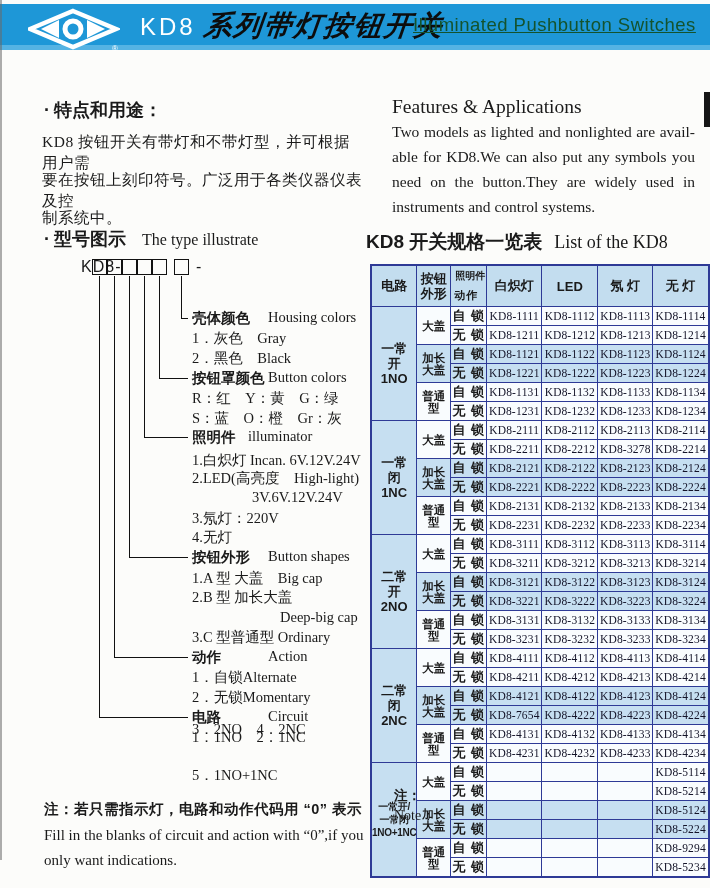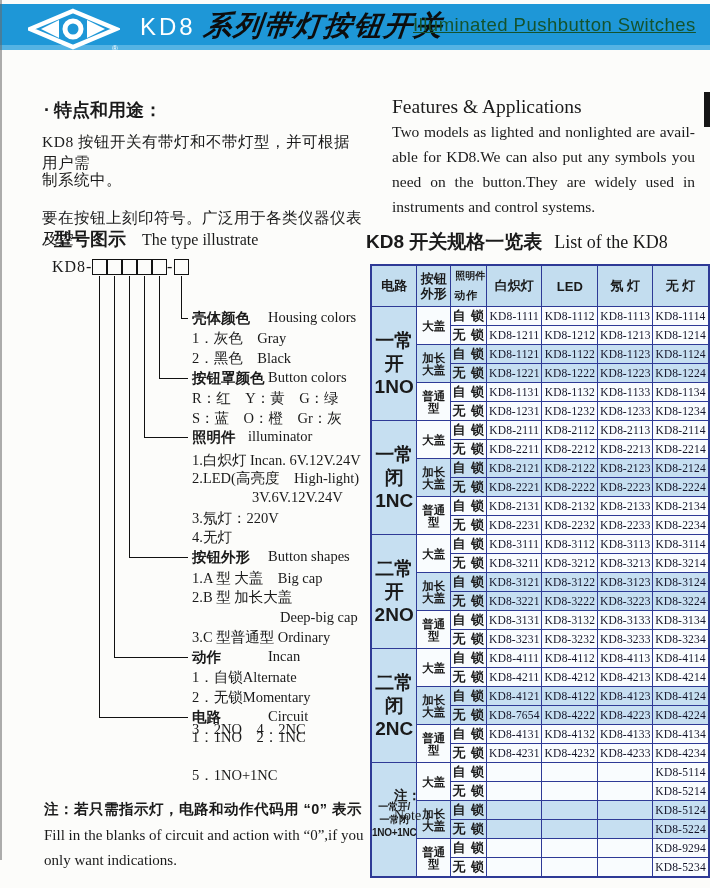--- a/index.html
+++ b/index.html
@@ -1,19 +1,19 @@
 <!DOCTYPE html>
 <html><head>
 <meta charset="utf-8">
 <style>
   html,body { margin:0; padding:0; }
   body { font-family:"Liberation Sans", sans-serif; color:#1a1a1a; }
   #page { position:relative; width:710px; height:888px; background:#fcfcfa; overflow:hidden; }
   .abs { position:absolute; }
-  .serif { font-family:Liberation Serif, serif; }
+  .serif { font-family:Liberation Sans, sans-serif;margin-left:29px; }
 
   
   .topbar { left:0; top:4px; width:710px; height:41px; background:#1e97d7; }
   .topbar-light { left:0; top:45px; width:710px; height:5px; background:#55b3e3; }
   .brand-model { left:140px; top:13px; color:#ffffff; font-size:24px; letter-spacing:3px; font-weight:500; }
   .title-zh { left:204px; top:7px; color:#0d0d0d; font-size:28px; font-weight:900; font-style:italic; letter-spacing:2px; transform:skewX(-6deg); }
   .title-en { left:413px; top:14px; color:#14532d; font-size:18.5px; font-weight:500; letter-spacing:0.5px;text-decoration:underline; }
 
   
   .edge-left { left:0; top:0; width:2px; height:860px; background:#6a6a6a; opacity:.55; }
@@ -50,21 +50,21 @@
   .tbl-heading .zh { font-size:19px; font-weight:bold; }
   .tbl-heading .en { font-family:"Liberation Serif", serif; font-size:18px; margin-left:12px; }
 
   
   .spec-wrap { left:370px; top:264px; }
   table.spec { border-collapse:collapse; table-layout:fixed; border:2.5px solid #2e3a96; }
   table.spec td, table.spec th { border:1.5px solid #2e3a96; padding:0; text-align:center; vertical-align:middle; overflow:hidden; }
   table.spec th { background:#c3ddef; font-size:13px; height:40px; font-weight:bold; }
   table.spec td { background:#f9fcfe; height:13.5px; }
   table.spec td.blue { background:#c6dff1; }
-  .group-cell { font-size:19px; font-weight:bold; line-height:23px; white-space:pre-line; }
+  .group-cell { font-size:13px; font-weight:bold; line-height:15px; white-space:pre-line; }
   .group-cell.small { font-size:10px; line-height:13px; letter-spacing:-0.3px; }
   .shape-cell { font-size:11.5px; font-weight:600; line-height:12px; white-space:pre-line; }
   .action-cell { font-size:13px; font-weight:600; letter-spacing:1px; }
   .val-cell { font-family:"Liberation Serif", serif; font-size:11.5px; color:#131328; letter-spacing:0.2px; }
   th.diagcell { position:relative; background:
       linear-gradient(to bottom right, rgba(0,0,0,0) 48%, #2e3a96 48%, #2e3a96 52%, rgba(0,0,0,0) 52%), #c3ddef; }
   th.diagcell .tr { position:absolute; top:3px; right:1px; font-size:10px; font-weight:bold; }
   th.diagcell .bl { position:absolute; bottom:3px; left:3px; font-size:11px; font-weight:bold; letter-spacing:1px; }
 
   .r-notes { left:394px; top:787px; }
@@ -93,22 +93,22 @@
   <div class="abs title-en">Illuminated Pushbutton Switches</div>
 
   <div class="abs edge-left"></div>
   <div class="abs mark-right"></div>
 
   <div class="abs feat-heading h-zh">
     <span class="bullet">·</span><span>特点和用途：</span>
   </div>
   <div class="abs zh-para" id="zh-para">
       <div class="line">KD8 按钮开关有带灯和不带灯型，并可根据用户需</div>
+      <div class="line">要在按钮上刻印符号。广泛用于各类仪器仪表及控</div>
       <div class="line">制系统中。</div>
-      <div class="line">要在按钮上刻印符号。广泛用于各类仪器仪表及控</div>
     </div>
 
   <div class="abs type-heading h-zh">
     <span class="bullet">·</span><span>型号图示</span><span class="en">The type illustrate</span>
   </div>
 
   <div id="diagram">
     <div class="abs model-prefix serif">KD8-</div>
   <div class="abs mbox" style="left: 92px;"></div>
       <div class="abs mbox" style="left: 107px;"></div>
@@ -137,21 +137,21 @@
       <div class="abs diag-item" style="left: 192px; top: 528px;">4.无灯</div>
       <div class="abs branch-line" style="left: 128.5px; top: 276px; width: 58.5px; height: 281px;"></div>
       <div class="abs diag-label-zh" style="left: 192px; top: 548px;">按钮外形</div>
       <div class="abs diag-label-en" style="left: 268px; top: 548px;">Button shapes</div>
       <div class="abs diag-item" style="left: 192px; top: 569px;">1.A 型 大盖　Big cap</div>
       <div class="abs diag-item" style="left: 192px; top: 588px;">2.B 型 加长大盖</div>
       <div class="abs diag-item" style="left: 280px; top: 609px;">Deep-big cap</div>
       <div class="abs diag-item" style="left: 192px; top: 628px;">3.C 型普通型 Ordinary</div>
       <div class="abs branch-line" style="left: 113.5px; top: 276px; width: 73.5px; height: 381px;"></div>
       <div class="abs diag-label-zh" style="left: 192px; top: 648px;">动作</div>
-      <div class="abs diag-label-en" style="left: 268px; top: 648px;">Incan</div>
+      <div class="abs diag-label-en" style="left: 268px; top: 648px;">Action</div>
       <div class="abs diag-item" style="left: 192px; top: 668px;">1．自锁Alternate</div>
       <div class="abs diag-item" style="left: 192px; top: 688px;">2．无锁Momentary</div>
       <div class="abs branch-line" style="left: 98.5px; top: 276px; width: 88.5px; height: 441px;"></div>
       <div class="abs diag-label-zh" style="left: 192px; top: 708px;">电路</div>
       <div class="abs diag-label-en" style="left: 268px; top: 708px;">Circuit</div>
       <div class="abs diag-item" style="left: 192px; top: 728px;">1．1NO　2．1NC</div>
       <div class="abs diag-item" style="left: 192px; top: 720px; font-family: Liberation Serif, serif;">3．2NO　4．2NC</div>
       <div class="abs diag-item" style="left: 192px; top: 766px;">5．1NO+1NC</div>
     </div>
 
@@ -255,21 +255,21 @@
             <td class="action-cell">自 锁</td>
             <td class="val-cell">KD8-2111</td>
             <td class="val-cell">KD8-2112</td>
             <td class="val-cell">KD8-2113</td>
             <td class="val-cell">KD8-2114</td>
           </tr>
           <tr>
             <td class="action-cell">无 锁</td>
             <td class="val-cell">KD8-2211</td>
             <td class="val-cell">KD8-2212</td>
-            <td class="val-cell">KD8-2213</td>
+            <td class="val-cell">KD8-3278</td>
             <td class="val-cell">KD8-2214</td>
           </tr>
           <tr>
             <td class="shape-cell blue" rowspan="2">加长
 大盖</td>
             <td class="action-cell blue">自 锁</td>
             <td class="val-cell blue">KD8-2121</td>
             <td class="val-cell blue">KD8-2122</td>
             <td class="val-cell blue">KD8-2123</td>
             <td class="val-cell blue">KD8-2124</td>

